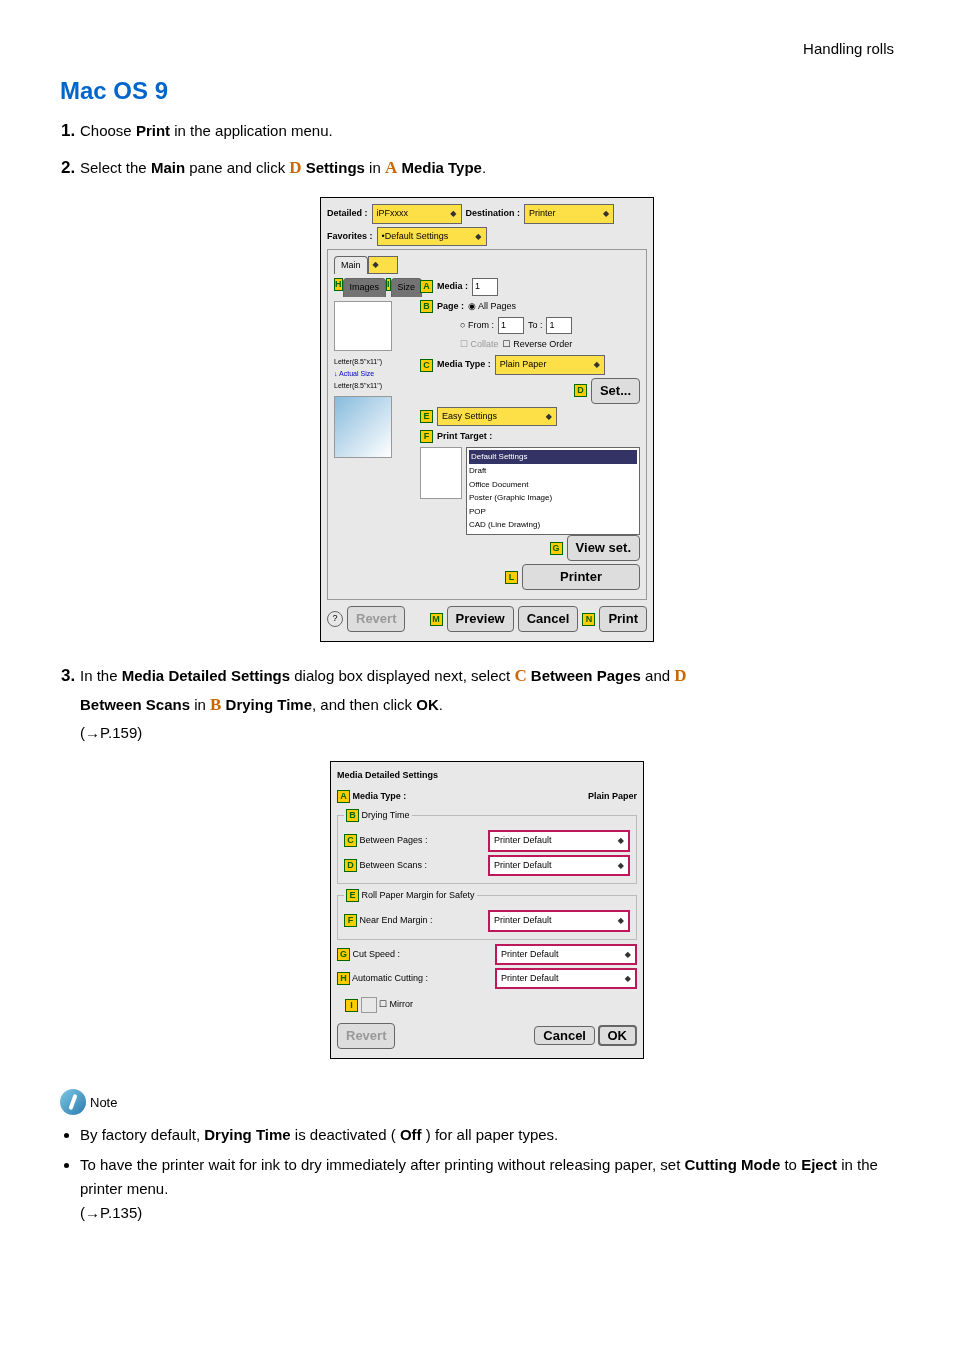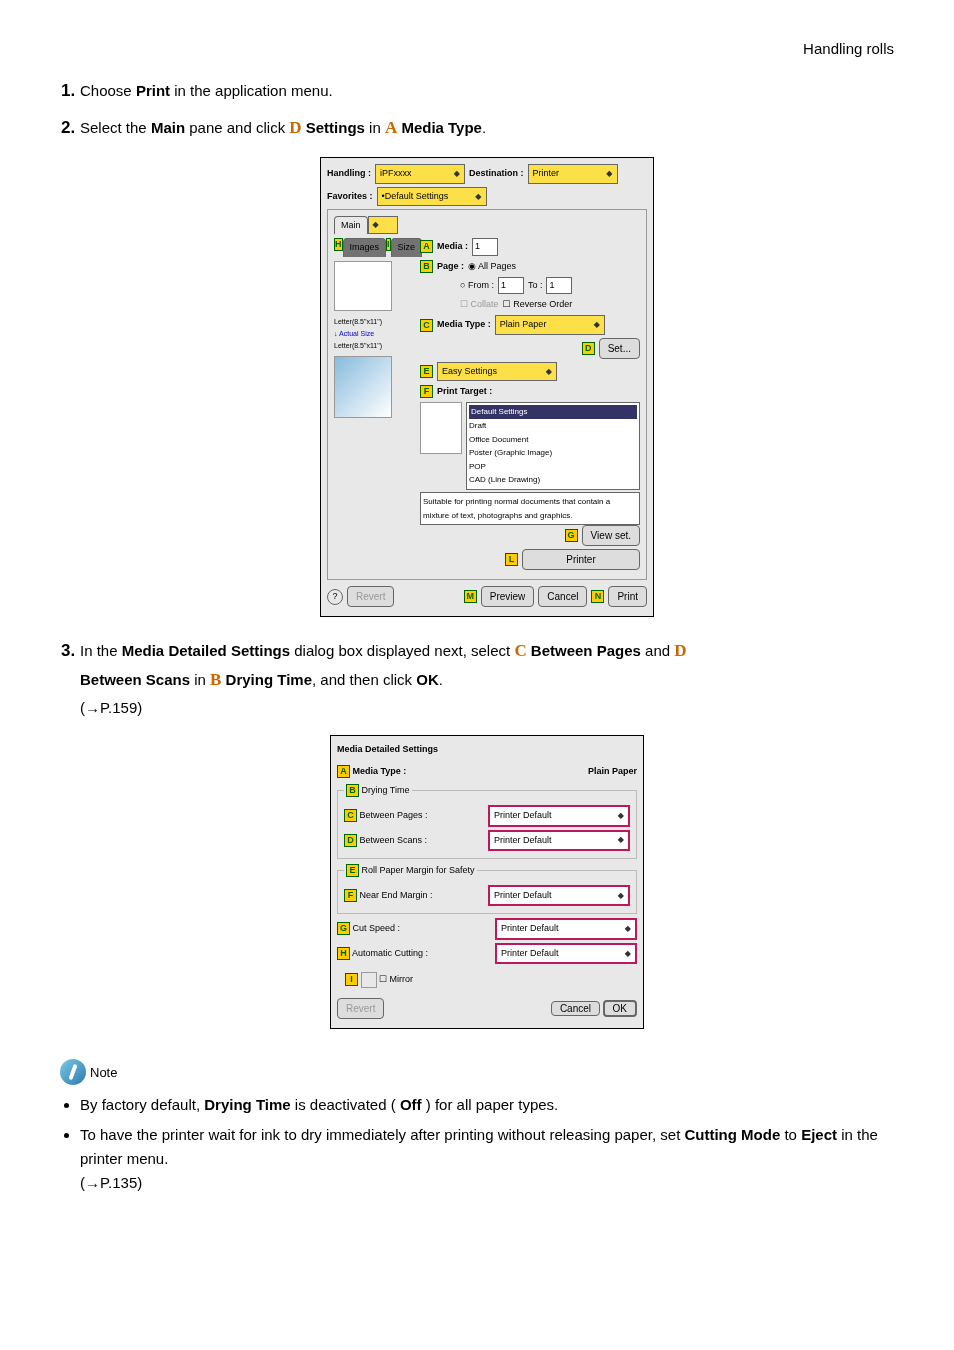--- a/index.html
+++ b/index.html
@@ -67,21 +67,22 @@
     display: inline-flex;
     align-items: center;
     justify-content: space-between;
     min-width: 80px;
   }
   .db-btn {
     background: #ddd;
     border: 1px solid #666;
     border-radius: 4px;
     padding: 1px 8px;
-    font-size: 10px;
+    font-size: 13px;
+    font-weight: bold;
   }
   .db-input {
     background: #fff;
     border: 1px solid #666;
     padding: 0 2px;
     width: 20px;
     display: inline-block;
   }
   .marker {
     display: inline-block;
@@ -168,32 +169,33 @@
   fieldset.group legend { font-size:9px; padding:0 2px;}
   .detail-row { display:flex; align-items:center; justify-content:space-between; margin:3px 0;}
   .detail-select { background:#fff; border:2px solid #be185d; padding:1px 4px; display:flex; justify-content:space-between; align-items:center; width:130px; font-size:9px;}
 </style>
 </head>
 <body>
 
 <div class="page">
   <div class="header-right">Handling rolls</div>
 
+  <h2 class="section">Mac OS 9</h2>
 
   <ol class="steps">
     <li>
       <span>Choose </span><span class="bold">Print</span><span> in the application menu.</span>
     </li>
     <li>
       <span>Select the </span><span class="bold">Main</span><span> pane and click </span><span class="letter">D</span><span class="bold"> Settings</span><span> in </span><span class="letter">A</span><span class="bold"> Media Type</span><span>.</span>
 
       <div class="dialog-img">
         <div class="dialog-box db-main">
           <div class="db-row">
-            <span class="db-label">Handling :</span>
+            <span class="db-label">Detailed :</span>
             <span class="db-select">
                 <span>iPFxxxx</span>
                 <span class="caret">◆</span>
               </span>
             <span class="db-label">Destination :</span>
             <span class="db-select">
                 <span>Printer</span>
                 <span class="caret">◆</span>
               </span>
           </div>
@@ -270,21 +272,20 @@
                   <div class="thumb" style="width:40px;height:50px;"></div>
                   <div class="listbox" style="flex:1;">
                     <div class="sel">Default Settings</div>
                     <div>Draft</div>
                     <div>Office Document</div>
                     <div>Poster (Graphic Image)</div>
                     <div>POP</div>
                     <div>CAD (Line Drawing)</div>
                   </div>
                 </div>
-                <div class="descbox">Suitable for printing normal documents that contain a mixture of text, photographs and graphics.</div>
                 <div class="db-row" style="justify-content:flex-end;">
                     <span class="marker">G</span>
                     <span class="db-btn">View set.</span>
                   </div>
                 <div class="db-row" style="justify-content:flex-end;">
                     <span class="marker">L</span>
                     <span class="db-btn" style="width:100px;text-align:center;">Printer</span>
                   </div>
               </div>
             </div>

